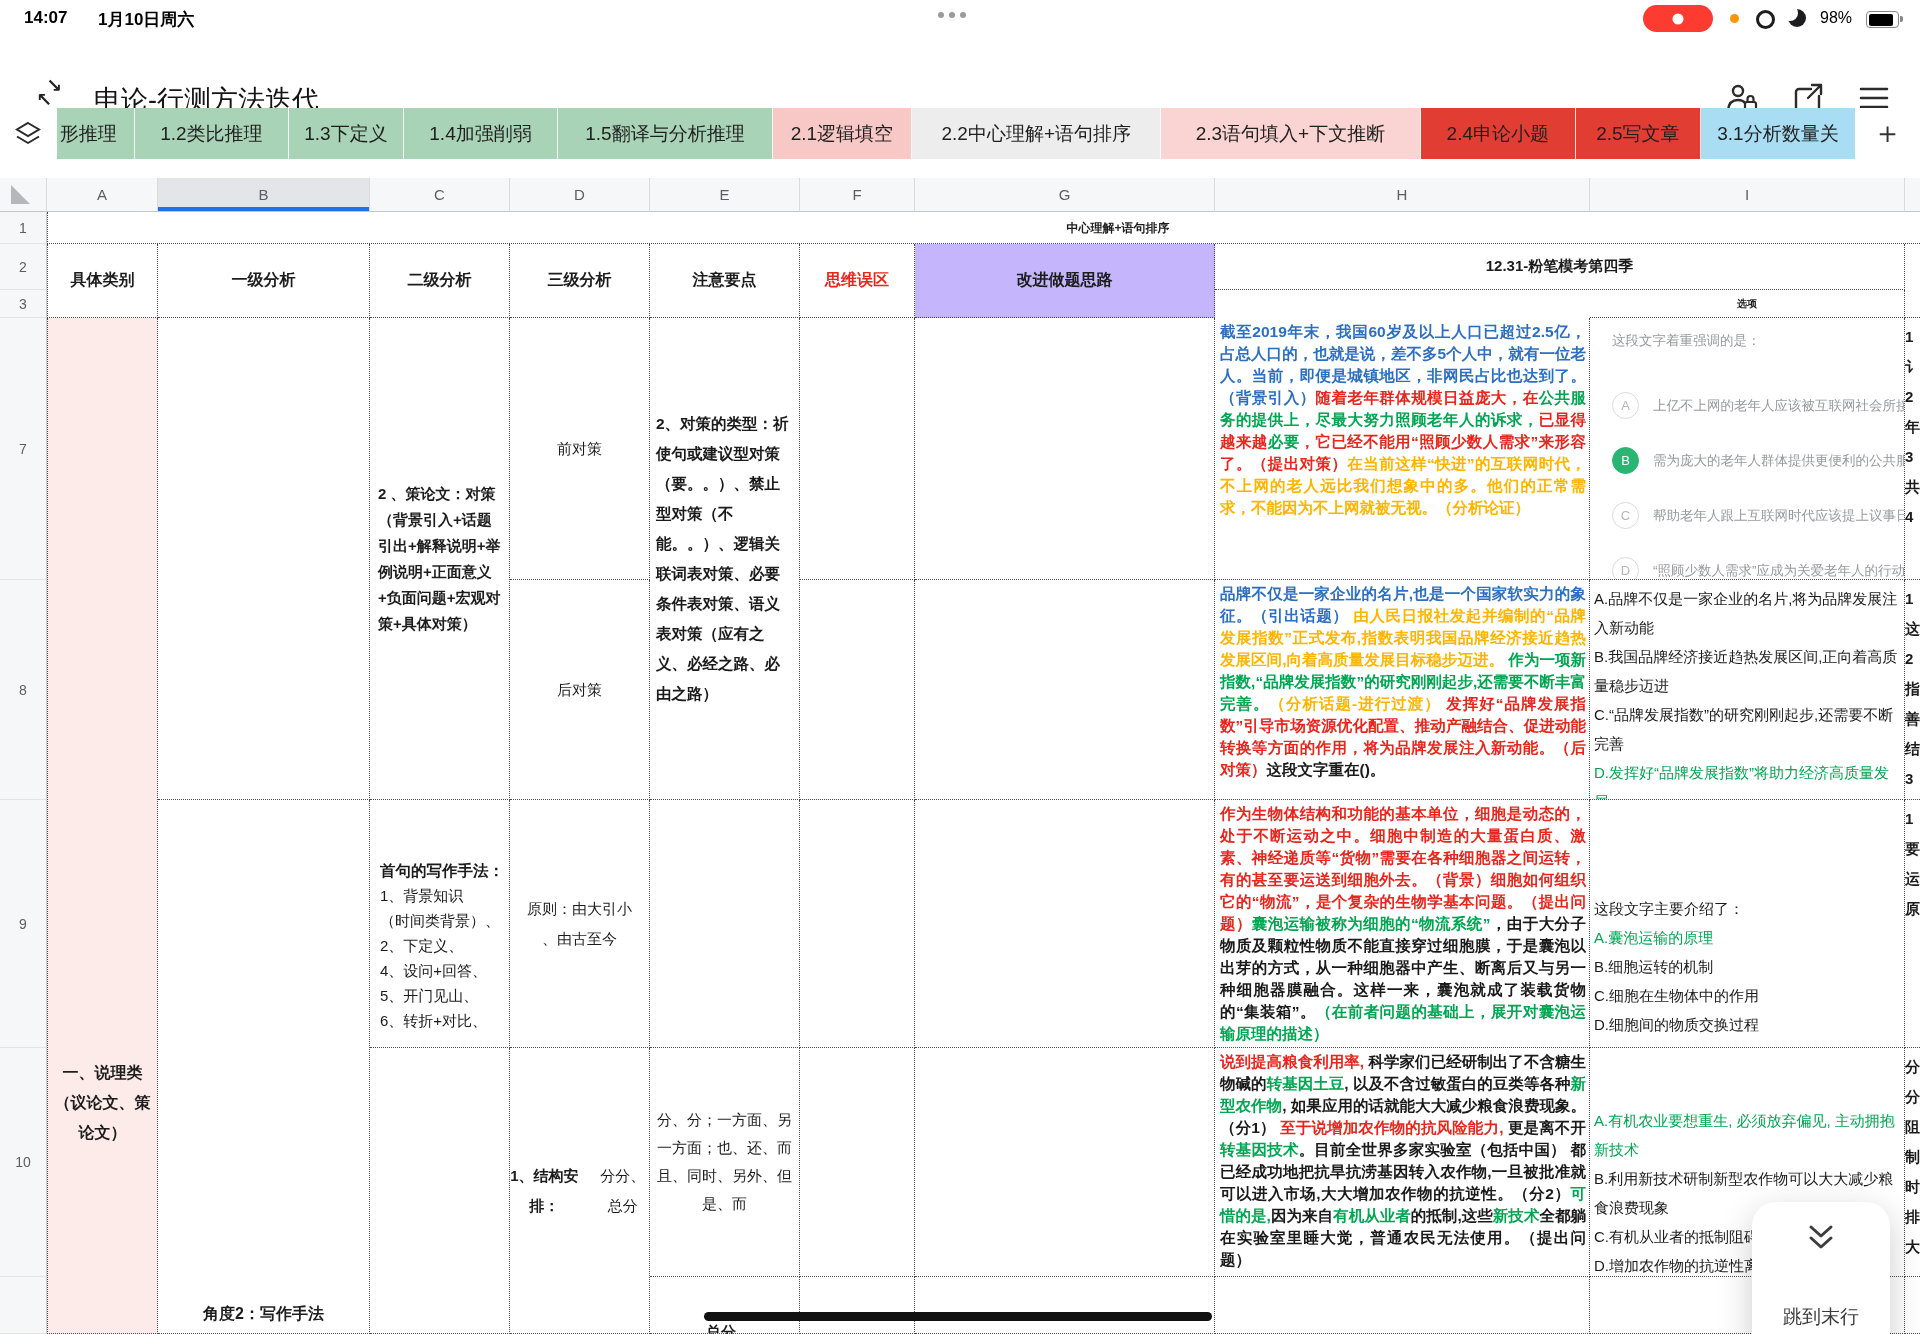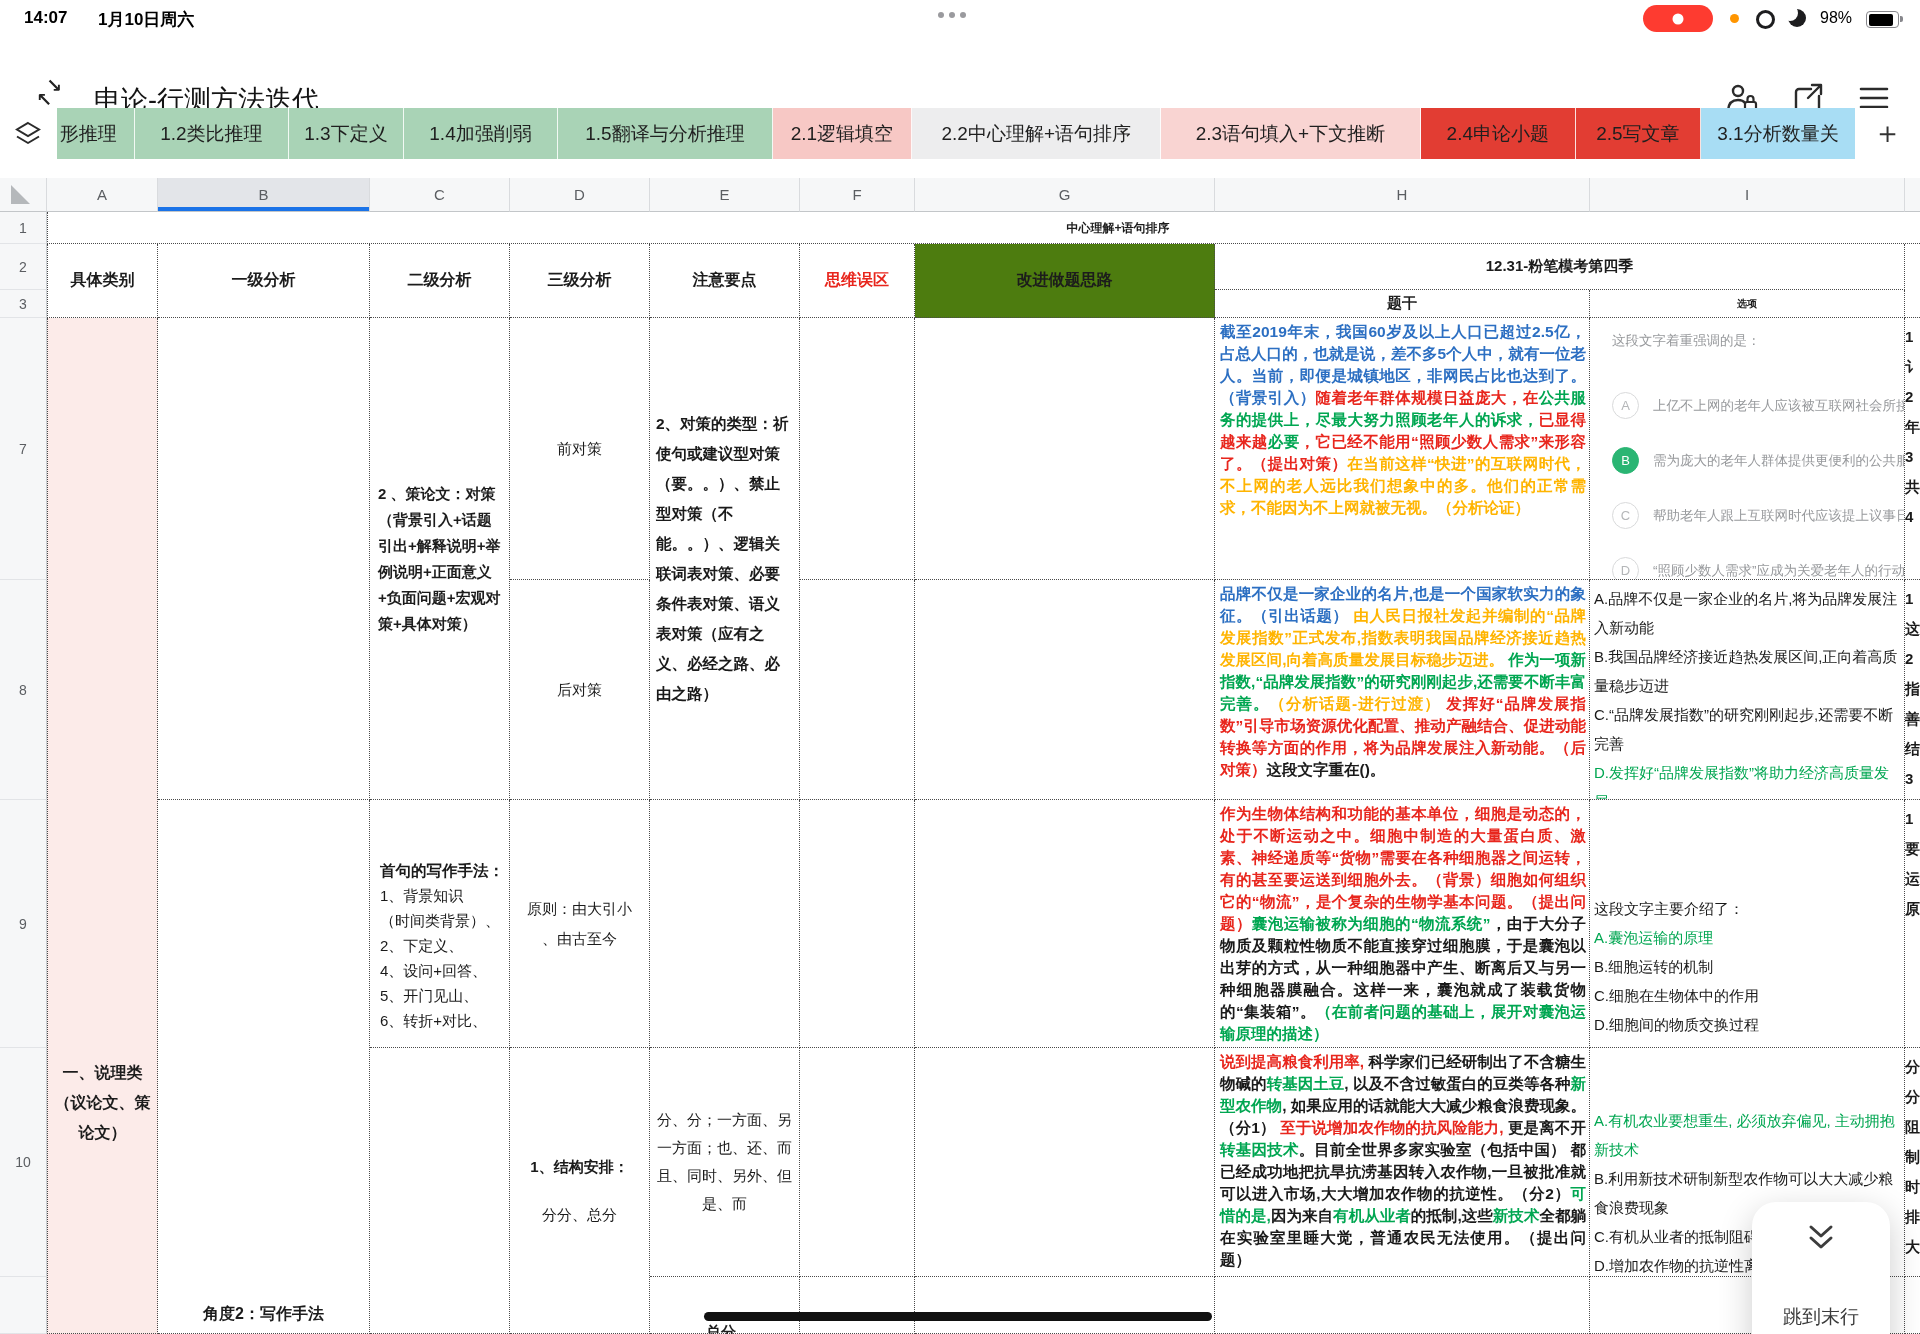--- a/index.html
+++ b/index.html
@@ -48,21 +48,21 @@
   .corner .tri{position:absolute;left:11px;bottom:7px;width:0;height:0;border-bottom:19px solid #b5b8bb;border-right:19px solid transparent;}
   .grid{display:grid;grid-template-columns:47px 111px 212px 140px 140px 150px 115px 300px 375px 315px 15px;
         grid-template-rows:32px 46px 28px 262px 220px 248px 229px 57px;}
   .gut{box-sizing:border-box;background:#f6f7f8;color:#5b5e62;font-size:14px;display:flex;align-items:center;justify-content:center;
        border-right:1px solid #c9cdd1;border-bottom:1px solid #e2e4e7;cursor:pointer;}
   .c{box-sizing:border-box;position:relative;border-right:1px dotted #4a4a4a;border-bottom:1px dotted #4a4a4a;overflow:hidden;background:#fff;cursor:cell;}
   .c.bl{border-left:1px dotted #4a4a4a;}
   .c.no-br{border-right:none;}
   .cen{display:flex;align-items:center;justify-content:center;text-align:center;}
   .hdr{font-weight:700;font-size:16px;}
-  .yellow{background:#4d7c0f;}
+  .yellow{background:#c4b5fd;}
   .pinkA{background:#fcebe9;}
   .t-red{color:#e8261d;} .t-green{color:#00a651;} .t-blue{color:#2c6fc2;}
   .t-orange{color:#ffb400;} .t-black{color:#1a1a1a;}
   .r1-title{position:absolute;left:870px;top:50%;transform:translateY(-50%);width:400px;text-align:center;font-weight:700;font-size:12px;}
   .rich{font-weight:600;font-size:15.5px;line-height:22px;padding:3px 3px 0 5px;text-align:justify;}
   .a-cell{display:flex;flex-direction:column;justify-content:flex-end;align-items:center;text-align:center;
           padding-bottom:185px;font-weight:700;font-size:16px;line-height:30px;}
   .b-bottom{display:flex;align-items:flex-end;justify-content:center;padding-bottom:8px;font-weight:700;font-size:16px;}
   .c7{display:flex;align-items:center;padding:0 8px;font-weight:700;font-size:15px;line-height:26px;}
   .c9{padding:58px 4px 0 10px;font-size:15px;line-height:25px;}
@@ -226,21 +226,20 @@
 
     <div class="c bl cen hdr" style="grid-column:2;grid-row:2/4;">具体类别</div>
     <div class="c cen hdr" style="grid-column:3;grid-row:2/4;">一级分析</div>
     <div class="c cen hdr" style="grid-column:4;grid-row:2/4;">二级分析</div>
     <div class="c cen hdr" style="grid-column:5;grid-row:2/4;">三级分析</div>
     <div class="c cen hdr" style="grid-column:6;grid-row:2/4;">注意要点</div>
     <div class="c cen hdr t-red" style="grid-column:7;grid-row:2/4;">思维误区</div>
     <div class="c cen hdr yellow" style="grid-column:8;grid-row:2/4;">改进做题思路</div>
     <div class="c cen" style="grid-column:9/11;grid-row:2;font-weight:700;font-size:15px;">12.31-粉笔模考第四季</div>
     <div class="c no-br" style="grid-column:11;grid-row:2/4;"></div>
-    <div class="c cen hdr" style="grid-column:9;grid-row:3;font-size:15px;">题干</div>
     <div class="c cen hdr" style="grid-column:10;grid-row:3;font-size:10px;">选项</div>
 
     <div class="c bl pinkA a-cell" style="grid-column:2;grid-row:4/9;">一、说理类（议论文、策论文）</div>
 
     <div class="c" style="grid-column:3;grid-row:4/6;"></div>
     <div class="c b-bottom" style="grid-column:3;grid-row:6/9;">角度2：写作手法</div>
 
     <div class="c c7" style="grid-column:4;grid-row:4/6;">2 、策论文：对策（背景引入+话题引出+解释说明+举例说明+正面意义+负面问题+宏观对策+具体对策）</div>
     <div class="c c9" style="grid-column:4;grid-row:6;">
         <div class="ln t-black">首句的写作手法：</div>
@@ -249,21 +248,21 @@
         <div class="ln t-black">2、下定义、</div>
         <div class="ln t-black">4、设问+回答、</div>
         <div class="ln t-black">5、开门见山、</div>
         <div class="ln t-black">6、转折+对比、</div>
       </div>
     <div class="c" style="grid-column:4;grid-row:7/9;"></div>
 
     <div class="c d-cen" style="grid-column:5;grid-row:4;">前对策</div>
     <div class="c d-cen" style="grid-column:5;grid-row:5;">后对策</div>
     <div class="c d-cen" style="grid-column:5;grid-row:6;padding:0 10px;">原则：由大引小 、由古至今</div>
-    <div class="c d-cen d10" style="grid-column:5;grid-row:7/9;flex-direction:column;gap:18px;">
+    <div class="c d-cen d10" style="grid-column:5;grid-row:7/9;flex-direction:row;gap:18px;">
         <div class="ln t-black">1、结构安排：</div>
         <div class="ln t-black">分分、总分</div>
       </div>
 
     <div class="c e7" style="grid-column:6;grid-row:4/6;">
         <div class="ln t-black">2、对策的类型：祈使句或建议型对策（要。。）、禁止型对策（不能。。）、逻辑关联词表对策、必要条件表对策、语义表对策（应有之义、必经之路、必由之路）</div>
       </div>
     <div class="c" style="grid-column:6;grid-row:6;"></div>
     <div class="c e10" style="grid-column:6;grid-row:7;">分、分；一方面、另一方面；也、还、而且、同时、另外、但是、而</div>
     <div class="c" style="grid-column:6;grid-row:8;"></div>

